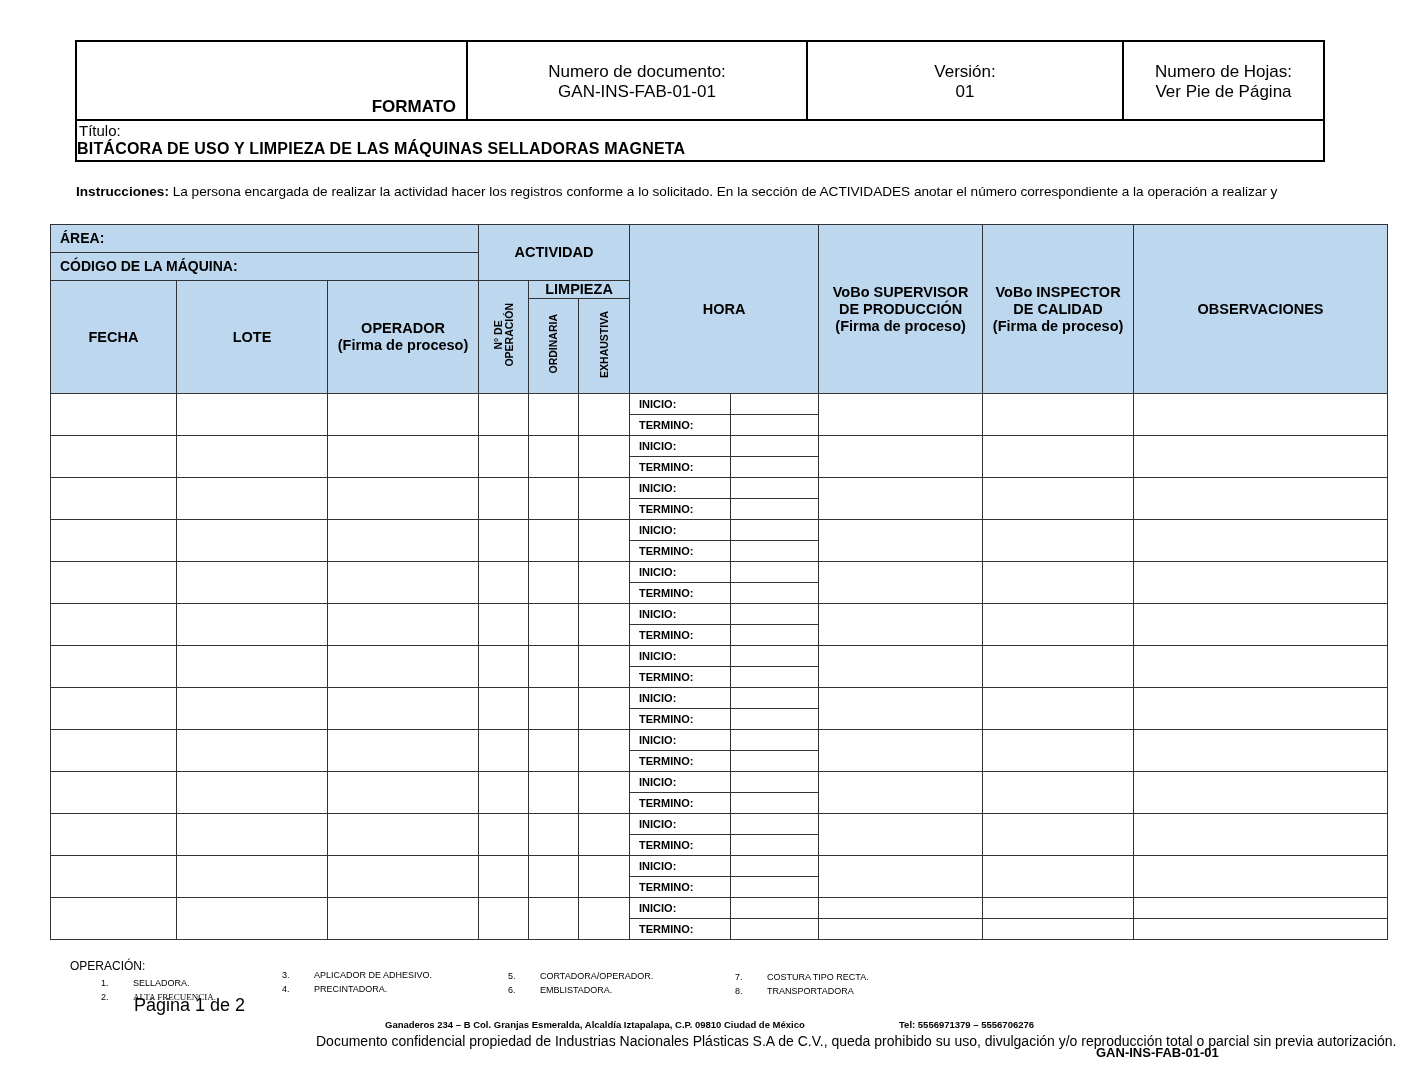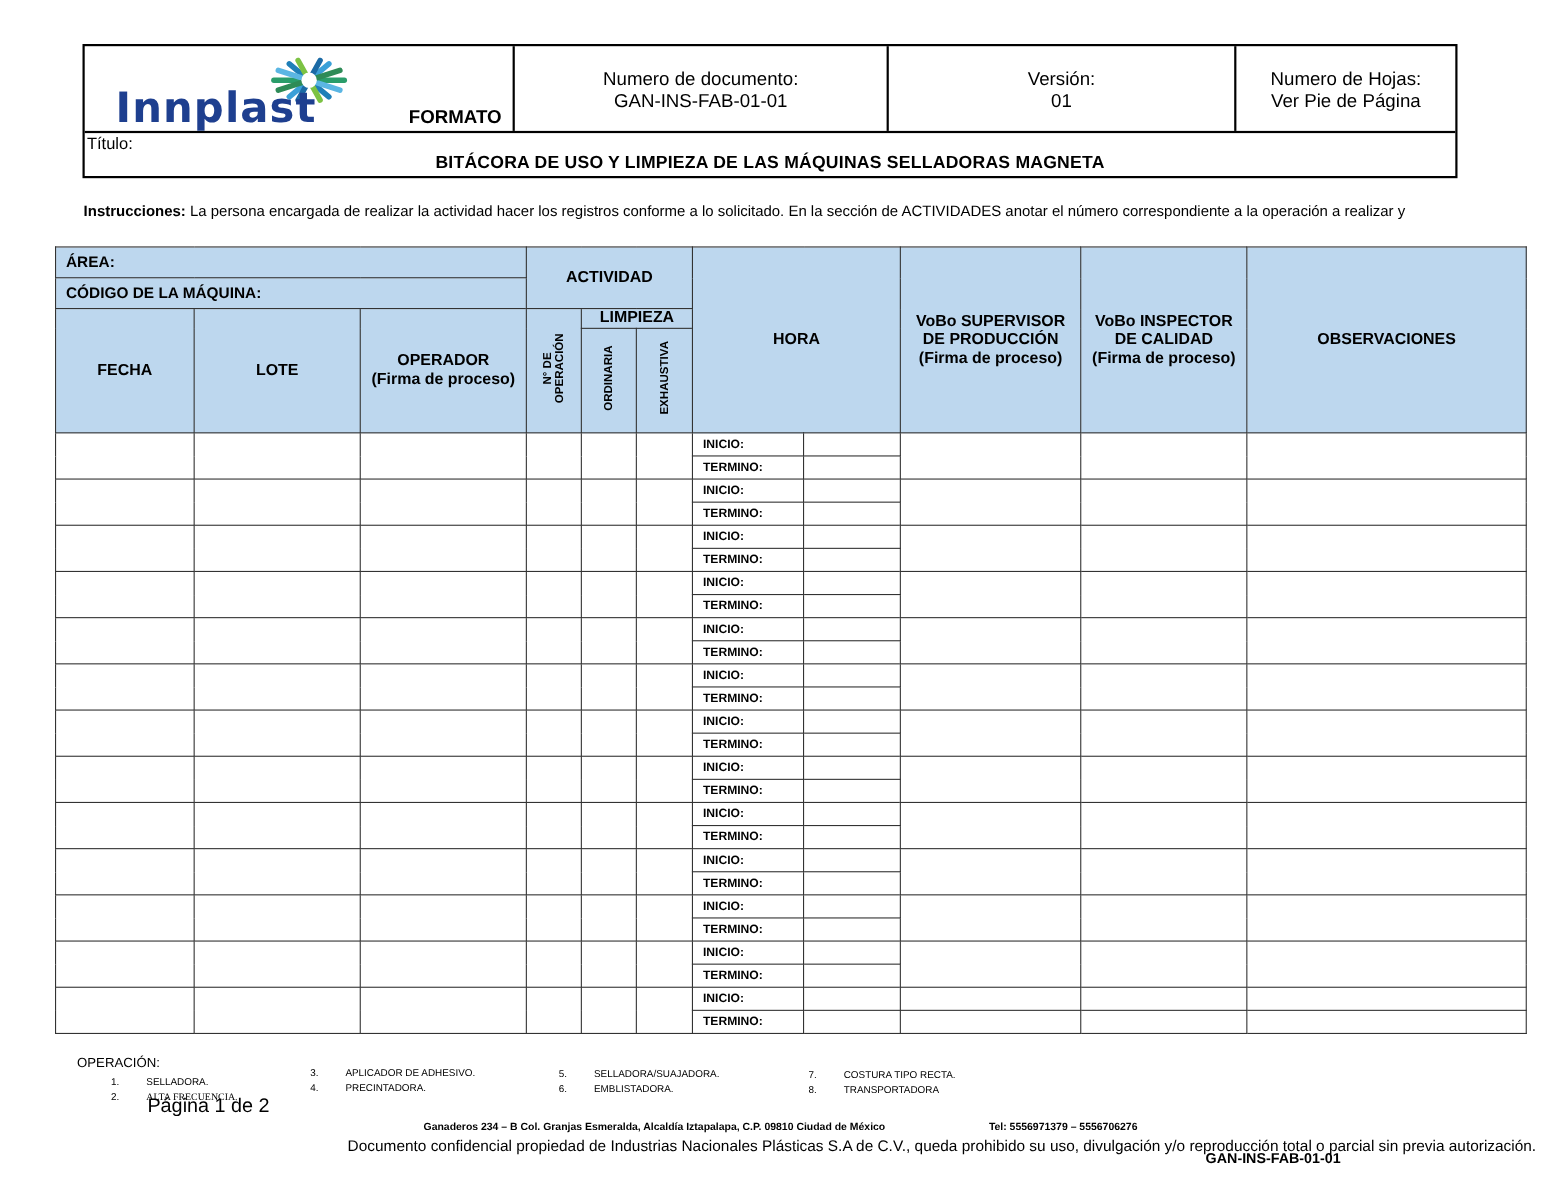--- a/index.html
+++ b/index.html
@@ -21,21 +21,21 @@
   .c-hojas{ left: 1047px; width: 199px; }
 
   .logo-wrap { position: absolute; left: 28px; top: 8px; width: 240px; height: 68px; }
   .logo-text { position: absolute; left: 0; bottom: 0; font-family: "DejaVu Sans", sans-serif;
                font-weight: bold; font-size: 38px; letter-spacing: 1px; color: #1e3f8f; line-height: 40px; }
   .logo-mark { position: absolute; left: 136px; top: 2px; width: 80px; height: 42px; }
   .formato { position: absolute; right: 10px; bottom: 2px; font-weight: bold; font-size: 17px; }
 
   .hdr-row2 { position: absolute; left: 0; top: 79px; width: 100%; height: 39px; }
   .titulo-lbl { position: absolute; left: 2px; top: 1px; font-size: 15px; }
-  .titulo-val { position: absolute; left: 0; width: 100%; top: 19px; text-align: center;
+  .titulo-val { position: absolute; left: 0; width: 100%; top: 19px; text-align: left;
                 font-weight: bold; font-size: 16px; letter-spacing: 0.2px; }
 
   
   .instr { position: absolute; left: 76px; top: 184px; width: 1270px; font-size: 13.6px; line-height: 16px; }
   .instr b { font-weight: bold; }
 
   
   table.grid { position: absolute; left: 50px; top: 224px; border-collapse: collapse;
                table-layout: fixed; width: 1337px; }
   table.grid td { border: 1.5px solid #333; padding: 0; box-sizing: border-box; }
@@ -55,35 +55,20 @@
   .conf { position: absolute; left: 268px; top: 1033px; font-size: 14px; padding-left: 48px; }
   .pagina { position: absolute; left: 134px; top: 995px; font-size: 18px; }
   .docid { position: absolute; left: 1096px; top: 1045px; font-size: 13px; font-weight: bold; }
 </style>
 </head>
 <body>
 
 <div class="hdr">
   <div class="hdr-row1">
     <div class="hdr-cell c-logo">
-      <div class="logo-wrap">
-        <svg class="logo-mark" viewBox="0 0 80 42">
-          <g stroke-width="5" stroke-linecap="round">
-            <line x1="22" y1="6" x2="58" y2="36" stroke="#1f7fb8"></line>
-            <line x1="58" y1="6" x2="22" y2="36" stroke="#3aa0d8"></line>
-            <line x1="8" y1="21" x2="72" y2="21" stroke="#2a9d6a"></line>
-            <line x1="30" y1="3" x2="50" y2="39" stroke="#7cc243"></line>
-            <line x1="50" y1="3" x2="30" y2="39" stroke="#1b6aa5"></line>
-            <line x1="12" y1="12" x2="68" y2="30" stroke="#5bb6e3"></line>
-            <line x1="12" y1="30" x2="68" y2="12" stroke="#2e8b57"></line>
-          </g>
-          <circle cx="40" cy="21" r="7" fill="#fff"></circle>
-        </svg>
-        <div class="logo-text">Innplast</div>
-      </div>
       <div class="formato">FORMATO</div>
     </div>
     <div class="hdr-cell c-doc">
       <div>Numero de documento:</div>
       <div>GAN-INS-FAB-01-01</div>
     </div>
     <div class="hdr-cell c-ver">
       <div>Versión:</div>
       <div>01</div>
     </div>
@@ -378,21 +363,21 @@
       </tr>
     </tbody>
 </table>
 
 <div class="op-title">OPERACIÓN:</div>
 <div id="ops">
     <div class="op-item" style="left: 101px; top: 978px;"><span>1.</span><span style="position: absolute; left: 32px; white-space: nowrap;">SELLADORA.</span></div>
     <div class="op-item" style="left: 101px; top: 992px;"><span>2.</span><span style="position: absolute; left: 32px; white-space: nowrap; font-family: Liberation Serif, serif;">ALTA FRECUENCIA.</span></div>
     <div class="op-item" style="left: 282px; top: 970px;"><span>3.</span><span style="position: absolute; left: 32px; white-space: nowrap;">APLICADOR DE ADHESIVO.</span></div>
     <div class="op-item" style="left: 282px; top: 984px;"><span>4.</span><span style="position: absolute; left: 32px; white-space: nowrap;">PRECINTADORA.</span></div>
-    <div class="op-item" style="left: 508px; top: 971px;"><span>5.</span><span style="position: absolute; left: 32px; white-space: nowrap;">SELLADORA/SUAJADORA.</span></div>
+    <div class="op-item" style="left: 508px; top: 971px;"><span>5.</span><span style="position: absolute; left: 32px; white-space: nowrap;">CORTADORA/OPERADOR.</span></div>
     <div class="op-item" style="left: 508px; top: 985px;"><span>6.</span><span style="position: absolute; left: 32px; white-space: nowrap;">EMBLISTADORA.</span></div>
     <div class="op-item" style="left: 735px; top: 972px;"><span>7.</span><span style="position: absolute; left: 32px; white-space: nowrap;">COSTURA TIPO RECTA.</span></div>
     <div class="op-item" style="left: 735px; top: 986px;"><span>8.</span><span style="position: absolute; left: 32px; white-space: nowrap;">TRANSPORTADORA</span></div>
   </div>
 
 <div class="addr">
   <span style="left:385px">Ganaderos 234 – B Col. Granjas Esmeralda, Alcaldía Iztapalapa, C.P. 09810 Ciudad de México</span>
   <span style="left:899px">Tel: 5556971379 – 5556706276</span>
 </div>
 <div class="conf">Documento confidencial propiedad de Industrias Nacionales Plásticas S.A de C.V., queda prohibido su uso, divulgación y/o reproducción total o parcial sin previa autorización.</div>

